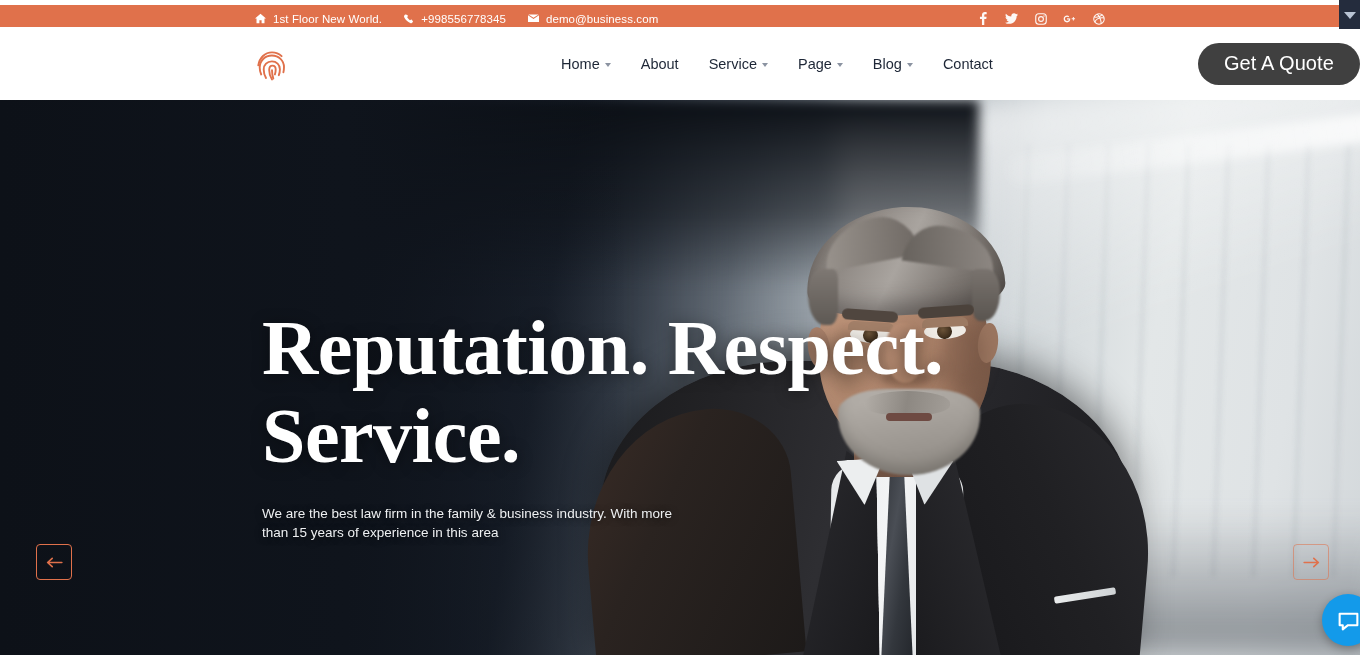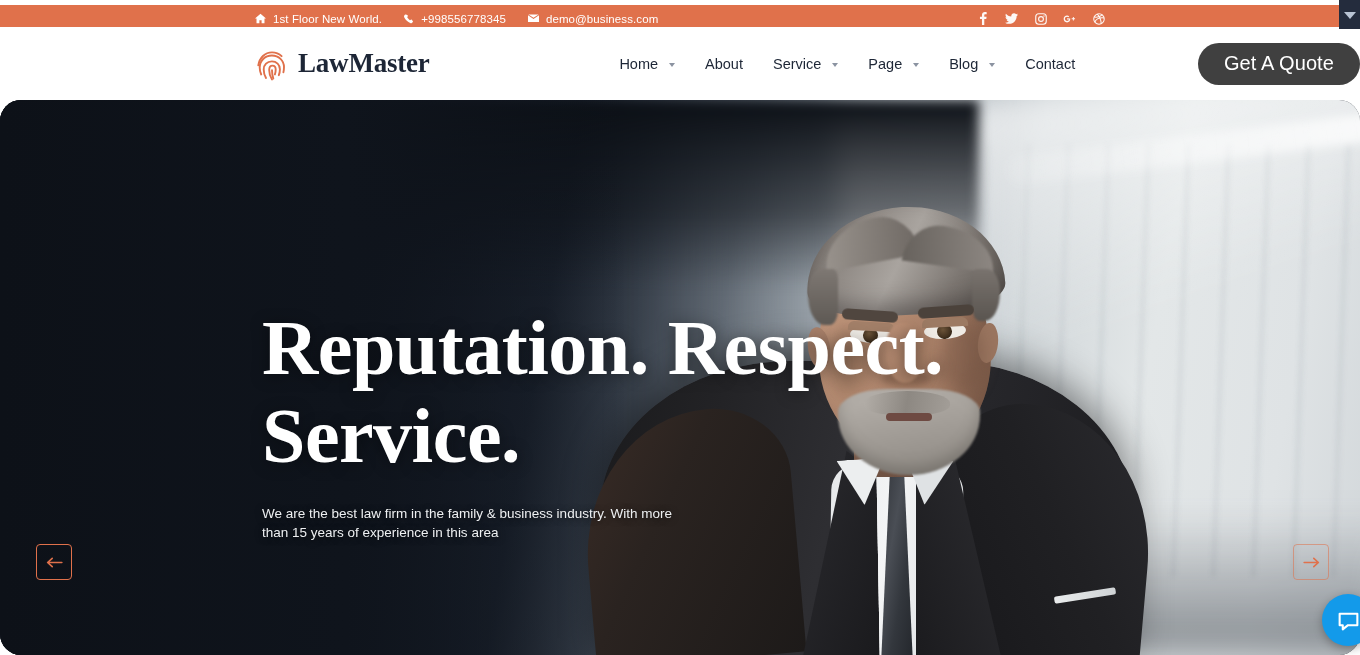--- a/index.html
+++ b/index.html
@@ -63,21 +63,21 @@
   .brand { display: flex; align-items: center; gap: 9px; cursor: pointer; }
   .brand-mark { width: 34px; height: 36px; display: block; }
   .brand-text {
     font-family: "Liberation Serif", serif;
     font-size: 27px; font-weight: bold; color: #1d2636;
     letter-spacing: -.2px;
   }
 
   .nav { display: flex; align-items: center; gap: 30px; margin-left: 115px; }
   .nav-item {
-    display: flex; align-items: center; gap: 11px;
+    display: flex; align-items: center; gap: 5px;
     font-size: 14.5px; color: #1d2636; font-weight: 500;
     cursor: pointer; white-space: nowrap;
   }
   .chev {
     width: 0; height: 0;
     border-left: 3.5px solid transparent;
     border-right: 3.5px solid transparent;
     border-top: 4px solid #8b93a1;
     margin-top: 3px;
   }
@@ -91,21 +91,20 @@
     cursor: pointer; letter-spacing: .1px;
     margin-left: 48px;
   }
 
   
   .hero {
     position: absolute; top: 100px; left: 0;
     width: 1360px; height: 555px;
     overflow: hidden;
     background: #151a23;
-    border-radius: 21px;
   }
   .hero-photo { position: absolute; inset: 0; }
 
   
   .bg-base {
     position: absolute; inset: 0;
     background:
       linear-gradient(100deg,
         #10141c 0%, #121721 28%, #1a212c 40%,
         #4c5560 52%, #9aa3ab 62%, #cfd5d8 72%,
@@ -401,21 +400,20 @@
       <div class="brand">
         <span class="brand-mark">
           <svg width="34" height="36" viewBox="0 0 34 36" fill="none" stroke="#e0714b" stroke-width="1.9" stroke-linecap="round">
             <path d="M17 33.5c-2-3-2.8-6.2-2.8-9.6 0-2.6 1.3-4.3 3.3-4.3s3.2 1.7 3.2 4c0 1.9-.3 3.4-.8 4.8"></path>
             <path d="M11 32c-1.6-2.8-2.3-5.6-2.3-8.6 0-4.6 3.4-8 8.2-8 4.6 0 8 3.3 8 7.8 0 2.3-.4 4.3-1.1 6"></path>
             <path d="M6.2 28.5c-1-2.2-1.5-4.5-1.5-7 0-6.8 5.2-12 12.2-12 6.8 0 12.1 5 12.1 11.6 0 1.9-.2 3.6-.6 5.2"></path>
             <path d="M3.3 19.4C4.5 11.8 9.9 6.4 17 6.4c3.9 0 7.2 1.4 9.6 3.8"></path>
             <path d="M17 24.3c0 3 .4 5.6 1.3 8.2"></path>
           </svg>
         </span>
-        <span class="brand-text">LawMaster</span>
       </div>
 
       <div class="nav">
         <div class="nav-item">
           <span>Home</span>
           <span class="chev"></span>
         </div>
         <div class="nav-item">
           <span>About</span>
         </div>

